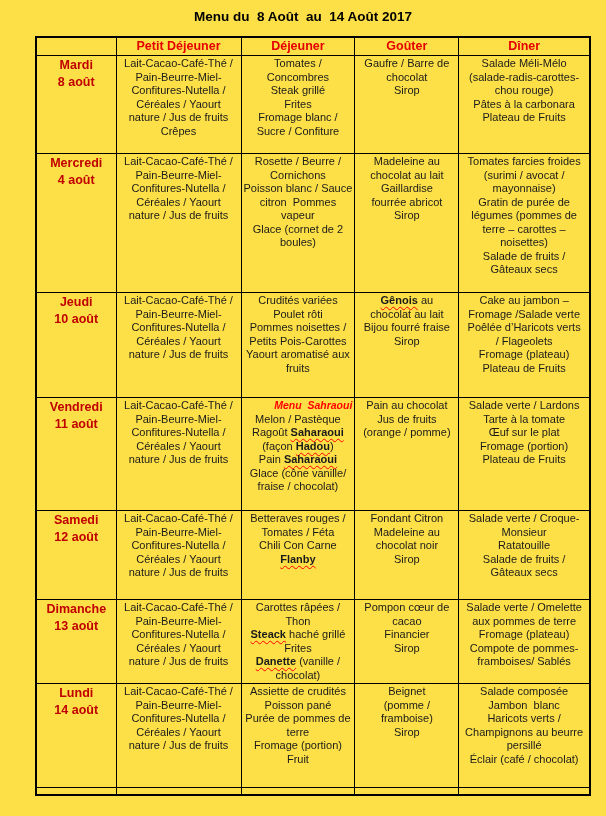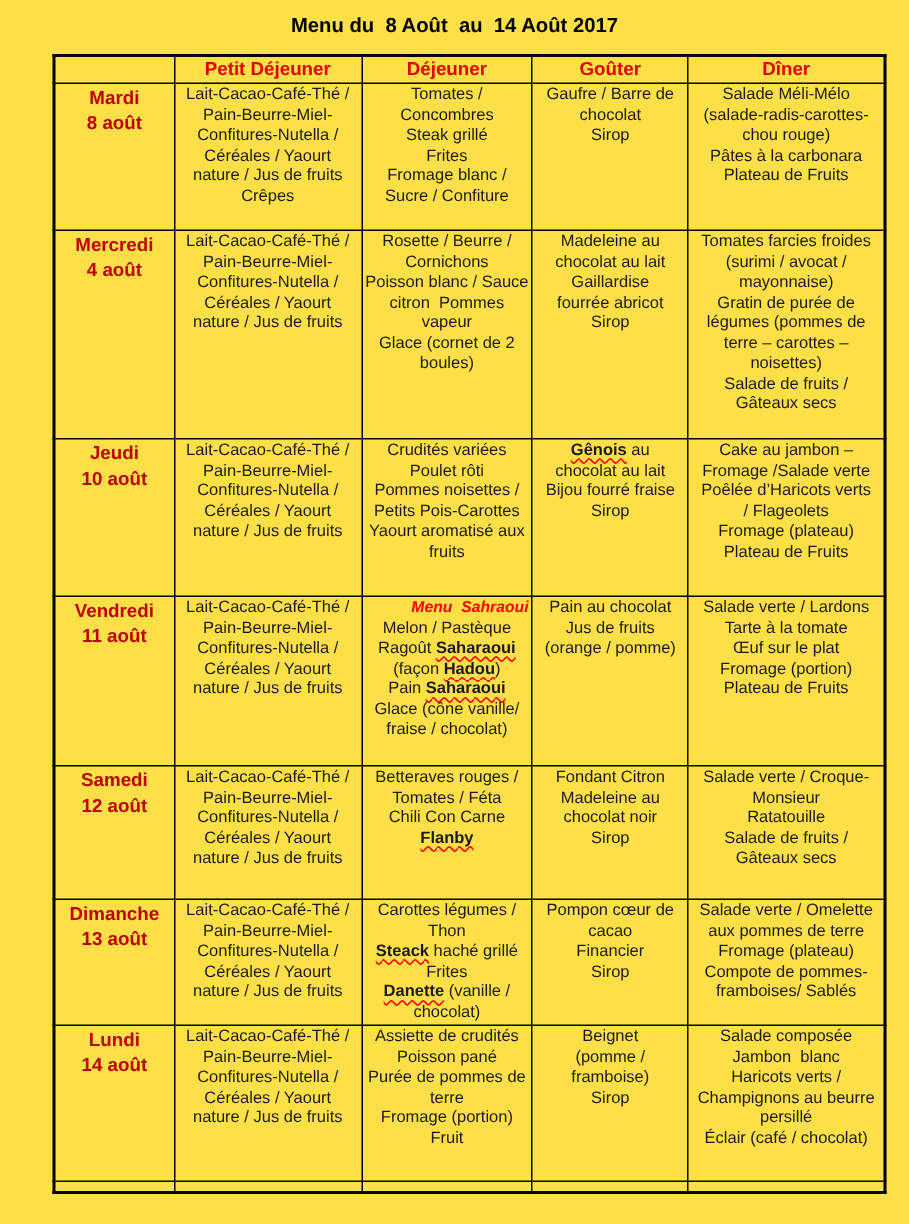--- a/index.html
+++ b/index.html
@@ -300,21 +300,21 @@
             <div class="day-date">13 août</div>
           </td>
           <td class="meal-cell">
             <div class="line">Lait-Cacao-Café-Thé /</div>
             <div class="line">Pain-Beurre-Miel-</div>
             <div class="line">Confitures-Nutella /</div>
             <div class="line">Céréales / Yaourt</div>
             <div class="line">nature / Jus de fruits</div>
           </td>
           <td class="meal-cell">
-            <div class="line">Carottes légumes /</div>
+            <div class="line">Carottes râpées /</div>
             <div class="line">Thon</div>
             <div class="line"><span class="squiggle">Steack</span> haché grillé</div>
             <div class="line">Frites</div>
             <div class="line"><span class="squiggle">Danette</span> (vanille /</div>
             <div class="line">chocolat)</div>
           </td>
           <td class="meal-cell">
             <div class="line">Pompon cœur de</div>
             <div class="line">cacao</div>
             <div class="line">Financier</div>

